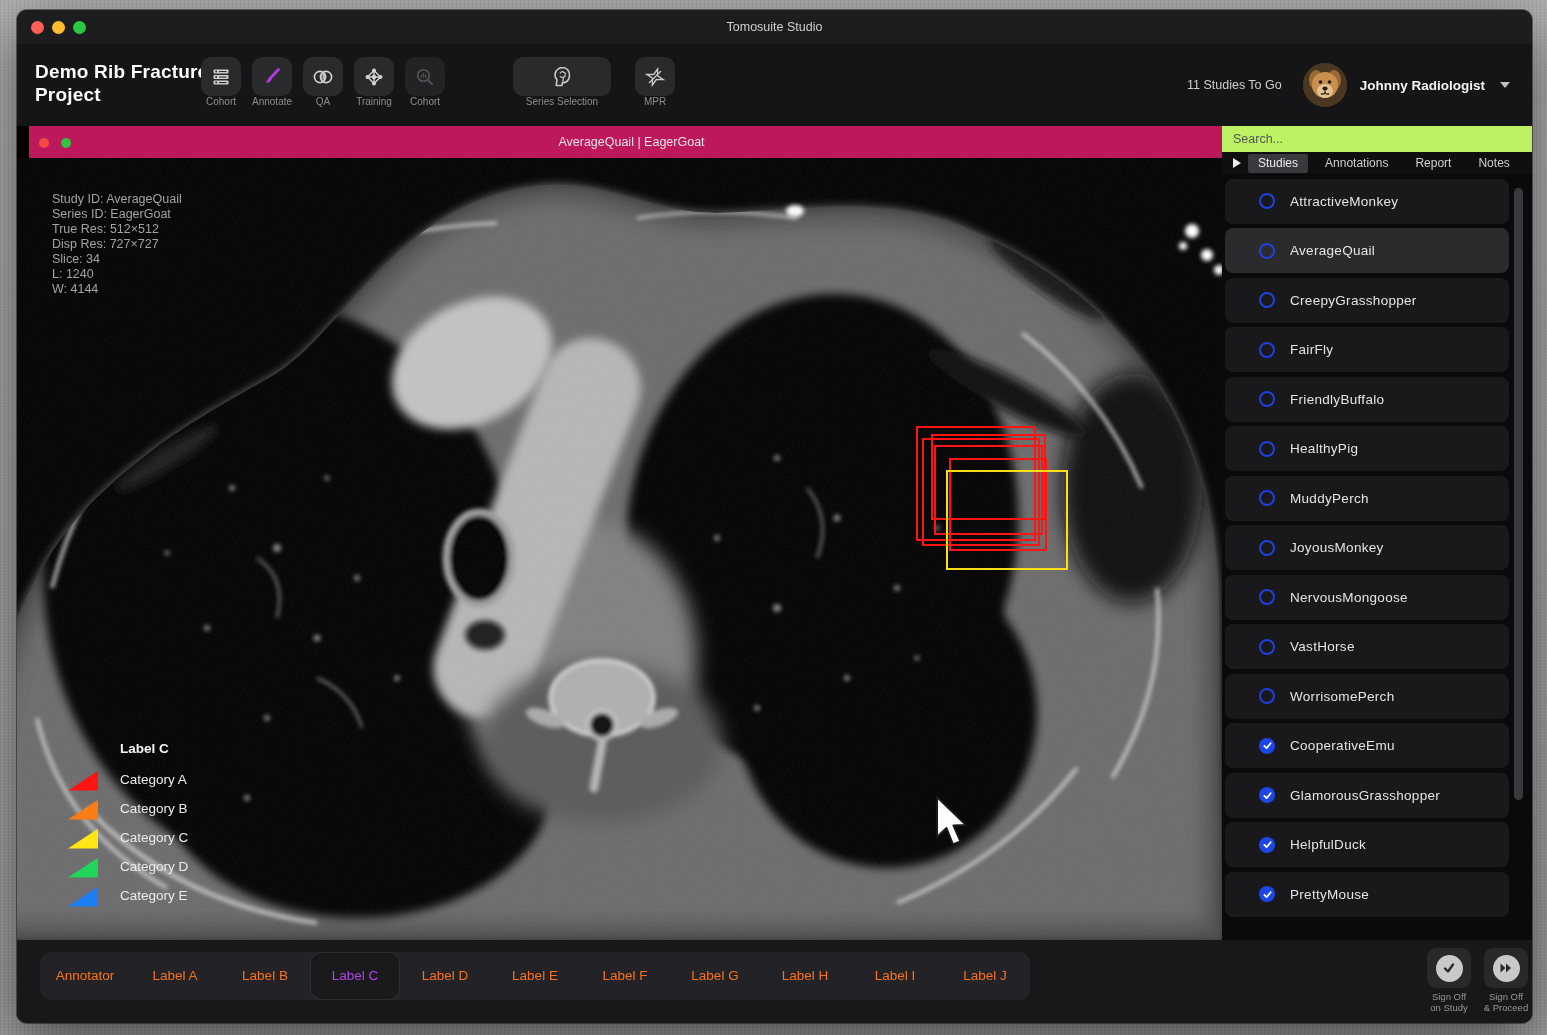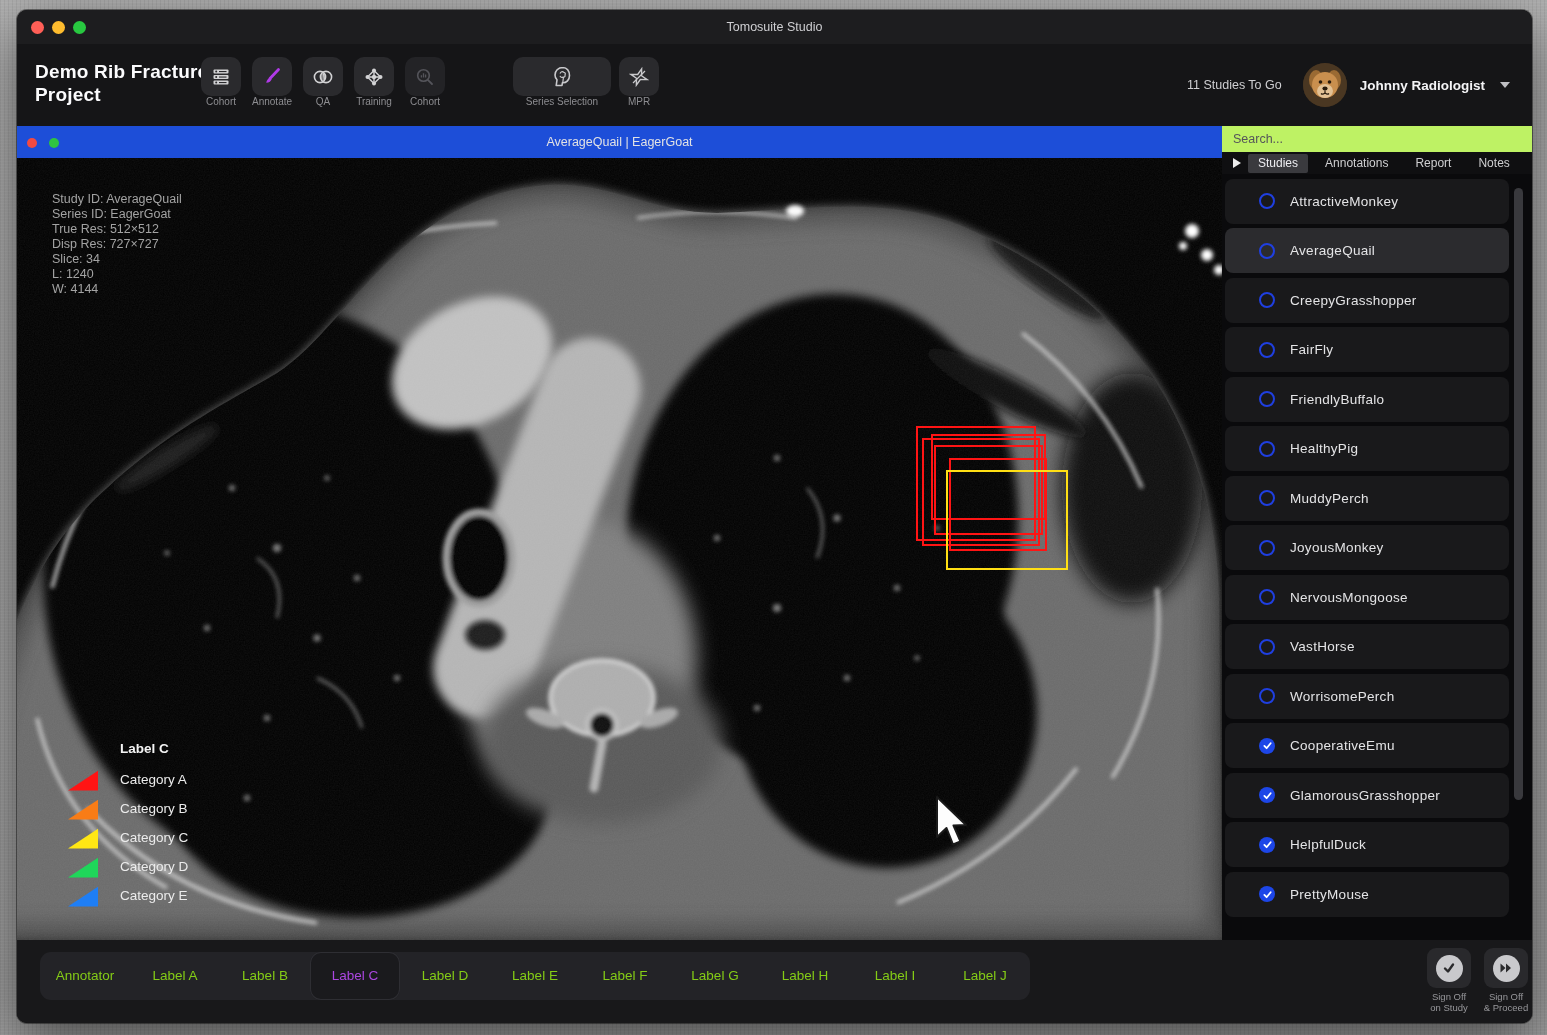--- a/index.html
+++ b/index.html
@@ -22,36 +22,36 @@
   
   .titlebar{ position:absolute; left:0; top:0; right:0; height:34px; background:#1d1d1f; }
   .traffic{ position:absolute; left:14px; top:11px; display:flex; gap:8px; }
   .light{ width:13px; height:13px; border-radius:50%; }
   .win-title{ position:absolute; inset:0; line-height:34px; text-align:center; font-size:12.5px; color:#cfcfd2; }
 
   
   .header{ position:absolute; left:0; top:34px; right:0; height:82px; background:#151517; }
   .project-title{ position:absolute; left:18px; top:17px; width:180px; font-size:19px; font-weight:bold; color:#fbfbfd; line-height:22.5px; letter-spacing:.2px; }
   .toolbar{ position:absolute; left:184px; top:13px; display:flex; gap:11px; }
-  .toolbar2{ position:absolute; left:496px; top:13px; display:flex; gap:8px; }
+  .toolbar2{ position:absolute; left:496px; top:13px; display:flex; gap:24px; }
   .tool{ display:flex; flex-direction:column; align-items:center; }
   .tool-btn{ width:40px; height:39px; border-radius:10px; background:#2a2a2d; display:flex; align-items:center; justify-content:center; }
   .tool-btn.wide{ width:98px; }
   .tool-btn.disabled{ background:#232326; }
   .tool-label{ margin-top:0; font-size:10px; color:#8d8d91; white-space:nowrap; }
   .header-right{ position:absolute; right:22px; top:0; height:82px; display:flex; align-items:center; gap:13px; }
   .togo{ font-size:12.5px; color:#cfcfd2; margin-right:8px; }
   .avatar{ width:44px; height:44px; border-radius:50%; overflow:hidden; background:#3a2c1c; display:flex; align-items:center; justify-content:center; }
   .username{ font-size:13.5px; font-weight:bold; color:#f4f4f6; }
   .chev{ width:0; height:0; border-left:5px solid transparent; border-right:5px solid transparent; border-top:6px solid #bfbfc3; margin-left:2px; }
 
   
   .main{ position:absolute; top:116px; left:0; right:0; bottom:83px; background:#000; }
   .viewer{ position:absolute; left:0; top:0; width:1205px; height:814px; }
-  .viewer-titlebar{ position:absolute; top:0; left:0; width:100%; height:32px; background:#1d4ed8; }
+  .viewer-titlebar{ position:absolute; top:0; left:12px; width:100%; height:32px; background:#be185d; }
   .vlights{ position:absolute; left:10px; top:11.5px; display:flex; gap:12px; }
   .vlight{ width:10px; height:10px; border-radius:50%; }
   .viewer-title{ position:absolute; inset:0; line-height:32px; text-align:center; font-size:12.5px; color:#e2e2e4; }
   .ct{ position:absolute; top:32px; left:0; width:1205px; height:782px; background:#000; overflow:hidden; }
   .ct svg.scan{ position:absolute; left:0; top:0; }
 
   .overlay-info{ position:absolute; left:35px; top:34px; font-size:12.5px; color:#a3a3a3; line-height:15px; z-index:5; }
   .legend{ position:absolute; left:51px; top:583px; z-index:5; }
   .legend-title{ margin-left:52px; font-size:13.5px; font-weight:bold; color:#f4f4f4; margin-bottom:9px; }
   .legend-row{ display:flex; align-items:center; height:29px; }
@@ -70,21 +70,21 @@
   .study-item{ height:45px; margin:4.5px 23px 0 3px; border-radius:8px; background:#19191b; display:flex; align-items:center; padding-left:34px; gap:15px; }
   .study-item.selected{ background:#2b2b2e; }
   .radio{ width:16px; height:16px; border-radius:50%; border:2.5px solid #1f3fe0; flex:0 0 auto; }
   .radio.checked{ border:none; background:#1d46e8; display:flex; align-items:center; justify-content:center; }
   .study-name{ font-size:13.5px; color:#e4e4e6; letter-spacing:.3px; }
   .scroll-thumb{ position:absolute; right:9px; top:62px; width:9px; height:612px; border-radius:5px; background:#39393d; }
 
   
   .bottombar{ position:absolute; left:0; right:0; bottom:0; height:83px; background:#18181a; }
   .seg{ position:absolute; left:23px; top:12px; height:48px; border-radius:11px; background:#232327; display:flex; align-items:center; }
-  .seg-item{ width:90px; height:48px; line-height:48px; text-align:center; font-size:13.5px; color:#84cc16; border-radius:11px; white-space:nowrap; }
+  .seg-item{ width:90px; height:48px; line-height:48px; text-align:center; font-size:13.5px; color:#f97316; border-radius:11px; white-space:nowrap; }
   .seg-item.active{ background:#1a1a1d; color:#ab47e0; box-shadow:inset 0 0 0 1px #2e2e33; }
   .signoff{ position:absolute; left:1409px; top:8px; display:flex; gap:11px; }
   .so-btn{ display:flex; flex-direction:column; align-items:center; width:46px; }
   .so-icon-box{ width:44px; height:40px; border-radius:9px; background:#29292c; display:flex; align-items:center; justify-content:center; }
   .so-circle{ width:27px; height:27px; border-radius:50%; background:#c9c9cc; display:flex; align-items:center; justify-content:center; }
   .so-label{ margin-top:3px; font-size:9.5px; color:#97979b; text-align:center; line-height:11px; white-space:nowrap; }
 
   .cursor{ position:absolute; left:918px; top:786px; z-index:50; pointer-events:none; }
 </style>
 </head>

